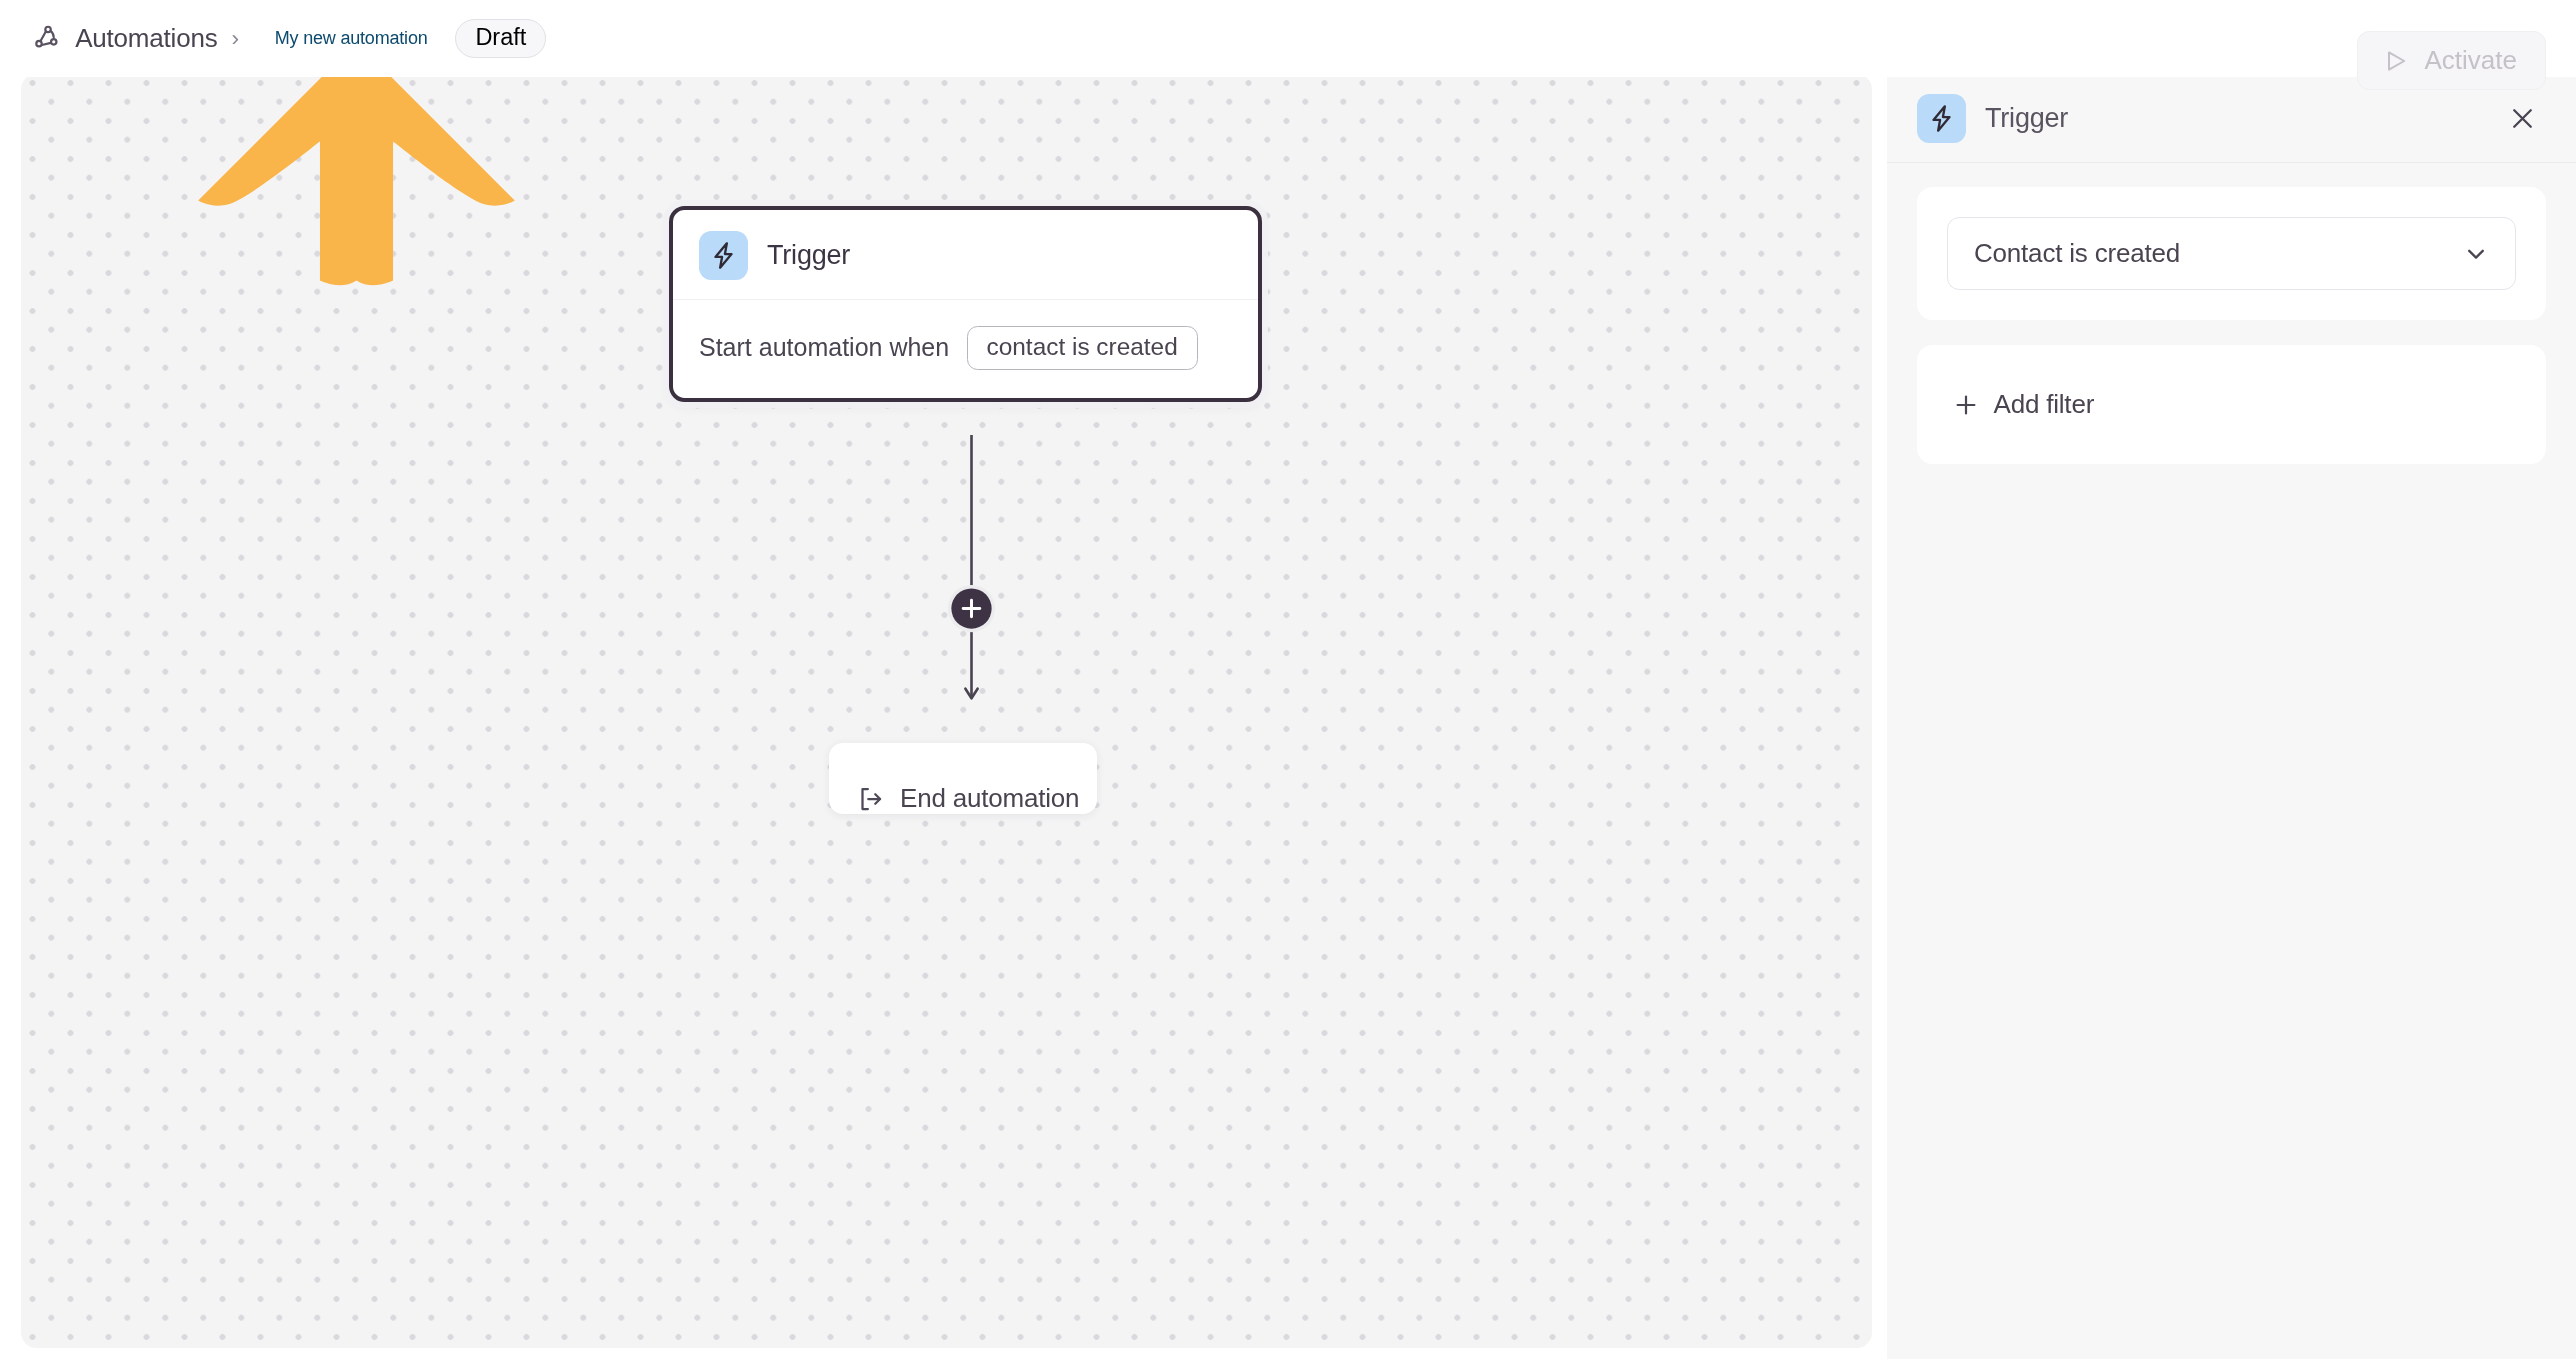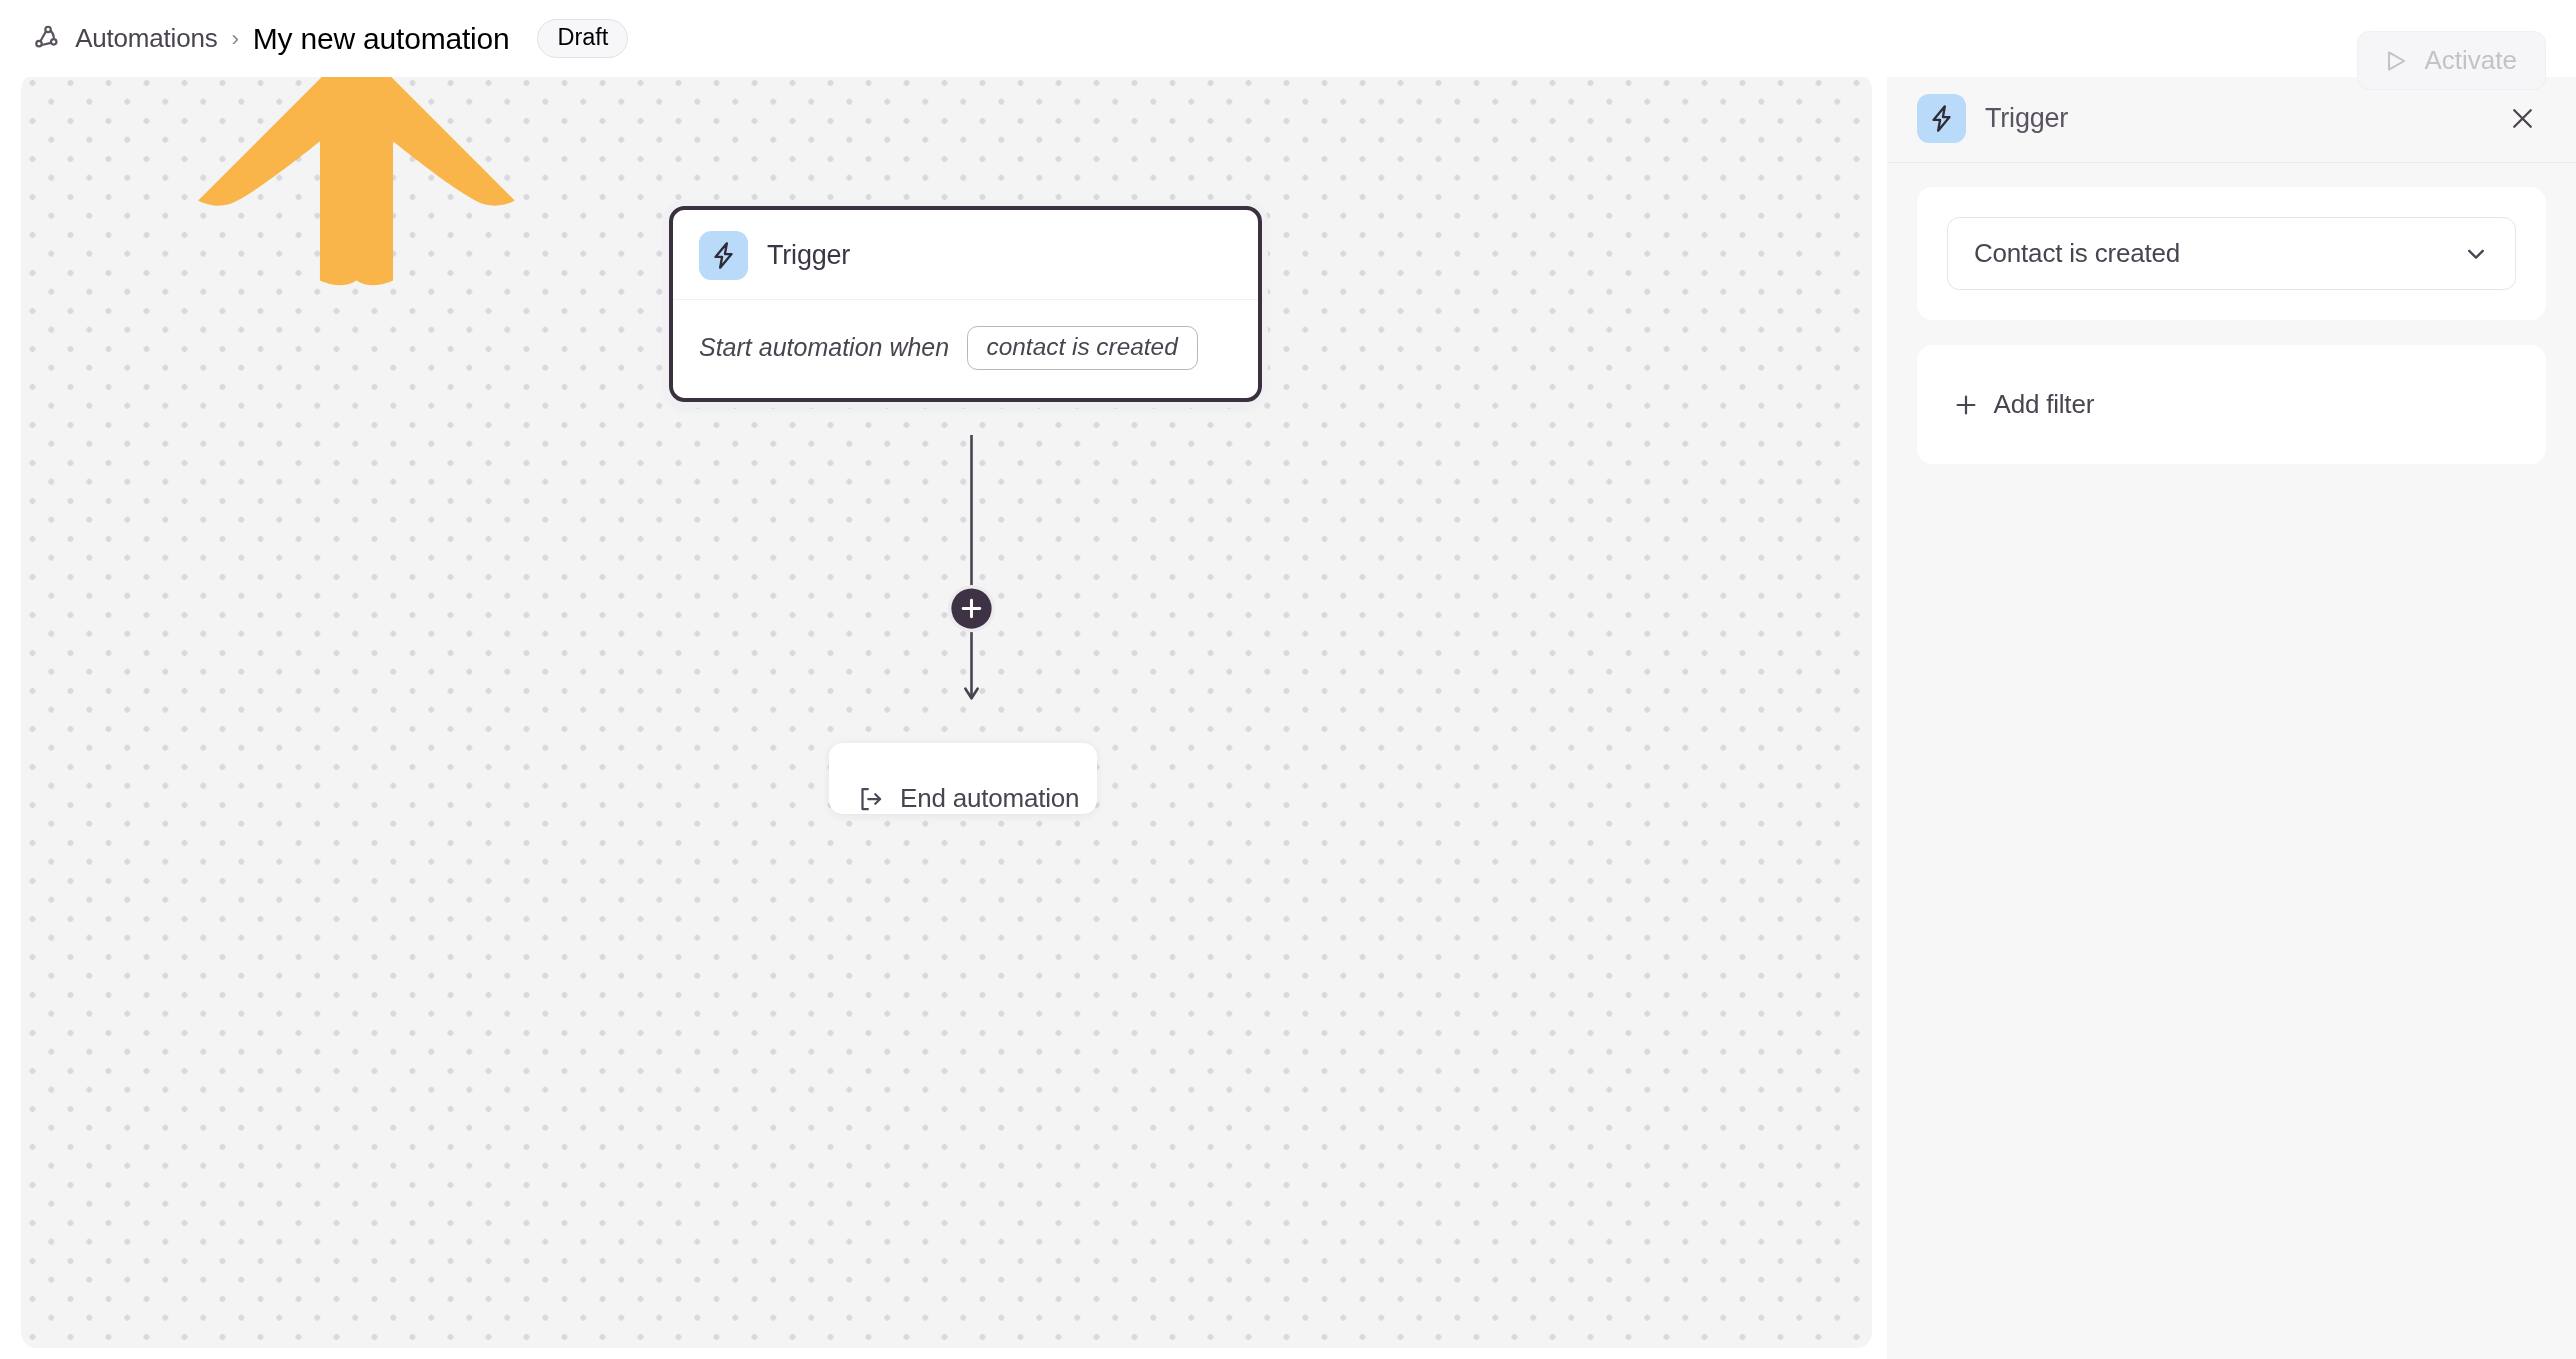--- a/index.html
+++ b/index.html
@@ -57,25 +57,26 @@
   }
 
   .bc-sep {
     font-size: 22.7px;
     color: #8d8794;
     padding: 0 1.7px;
     user-select: none;
   }
 
   .bc-current {
-    font-size: 30px;
-    color: #000000;
-    letter-spacing: -0.2px;
-    white-space: nowrap;
-    cursor: pointer;
+    font-size: 18px;
+    color: #0c4a6e;
+    letter-spacing: -0.2px;
+    white-space: nowrap;
+    cursor: pointer;
+    margin-left: 22px;
   }
 
   .status-badge {
     margin-left: 15.7px;
     border: 1.3px solid #e2e0e4;
     background: #f7f6f8;
     border-radius: 871px;
     padding: 6.1px 19px 7.8px;
     font-size: 23.5px;
     color: #000000;
@@ -165,21 +166,20 @@
     font-size: 27px;
     color: #3c3644;
     letter-spacing: -0.2px;
   }
 
   .tn-body {
     display: flex;
     align-items: center;
     gap: 17.4px;
     padding: 26px 26px 0 26px;
-    font-style: italic;
   }
 
   .tn-label {
     font-size: 25px;
     color: #4a4450;
     white-space: nowrap;
   }
 
   .tn-chip {
     border: 1.7px solid #b8b4be;

